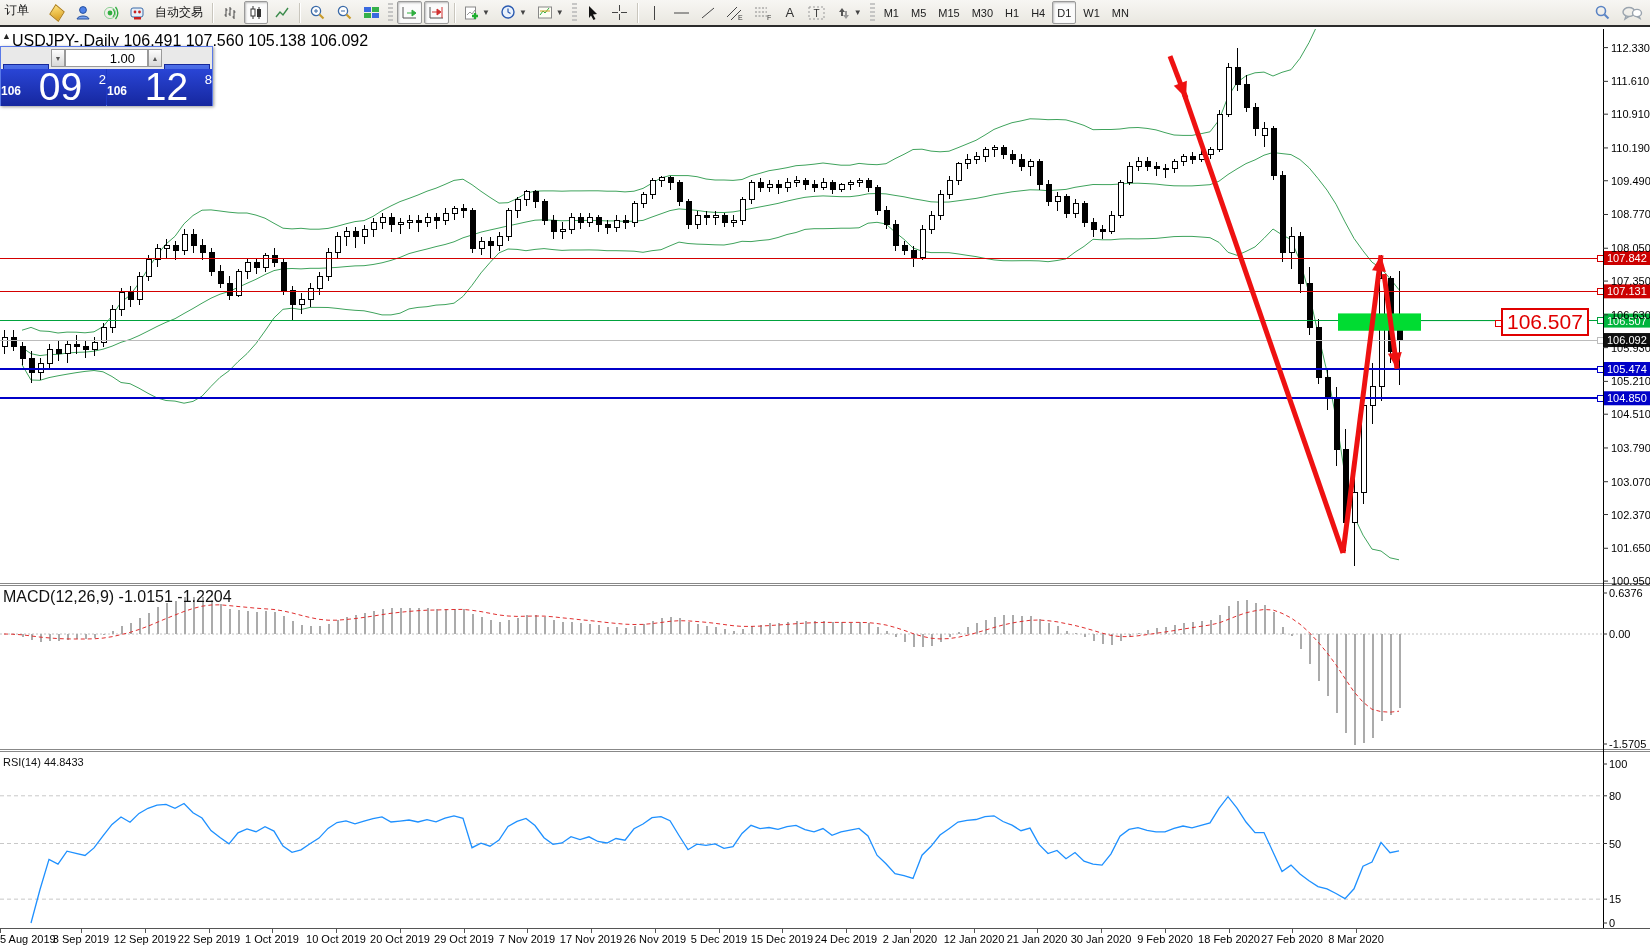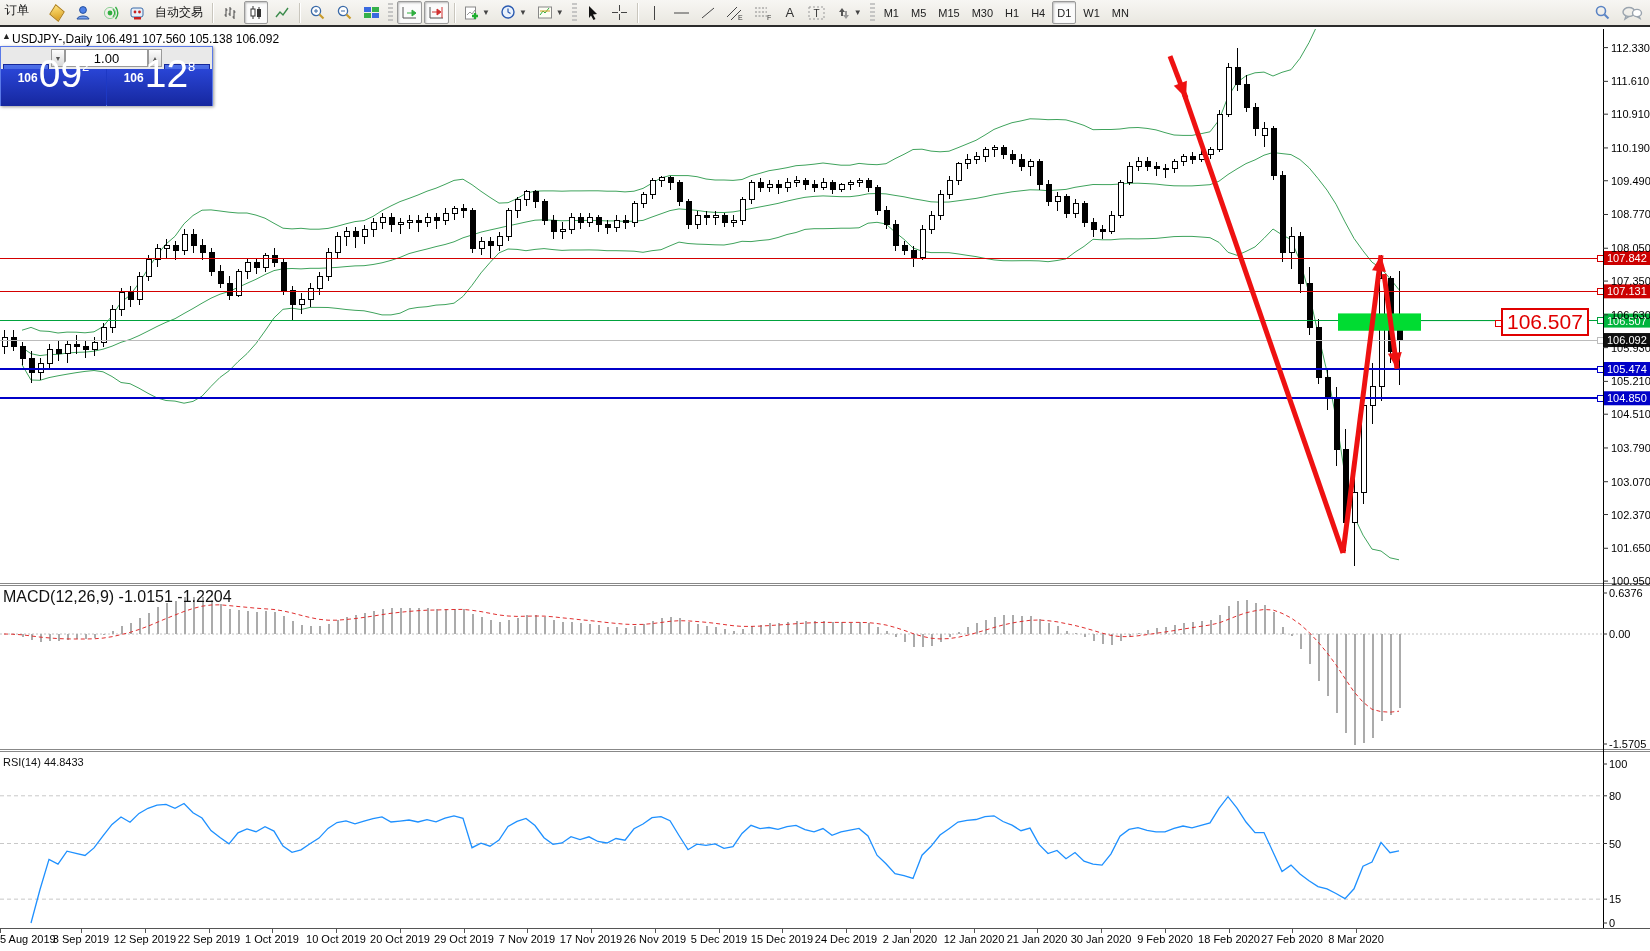--- a/index.html
+++ b/index.html
@@ -23,40 +23,40 @@
   .tf { font-size:11px; color:#222; padding:0 4px; }
   .cliptext { overflow:hidden; width:40px; display:inline-block; }
   .cliptext span { margin-left:-14px; font-size:12px; color:#111; display:inline-block; width:54px; }
   .gem { width:12px; height:12px; background:linear-gradient(135deg,#ffe27a,#d89d1e);
          border:1px solid #b07d10; transform:rotate(40deg) skew(8deg); display:inline-block; }
   .autolbl { font-size:12px; color:#111; margin-left:9px; }
   .toolbar-right { margin-left:auto; display:flex; align-items:center; }
 
   
   .ov { position:absolute; z-index:4; }
-  #symbol-line { left:12px; top:32px; font-size:12px; color:#000; }
+  #symbol-line { left:12px; top:32px; font-size:16px; color:#000; }
   #oneclick-arrow { left:2px; top:31px; font-size:9px; color:#222; }
 
   
   #trade-panel { left:0; top:46px; width:213px; height:60px; background:#1d38c4;
                  border:1px solid #5a79e8; box-shadow:1px 1px 3px rgba(0,0,0,.4); }
   .tp-row1 { position:absolute; left:0; top:0; width:211px; height:22px; background:#e9e9e9; }
   .tp-btn { position:absolute; top:1px; height:35px; color:#fff; font-weight:bold; font-size:12px;
             display:flex; align-items:center; justify-content:center;
             background:linear-gradient(#4d6fe8,#1f3dc0); border:1px solid #16289a; border-radius:0;margin-top:16px; }
   #sell-btn { left:2px; width:46px; }
   #buy-btn { left:163px; width:46px; }
   .spin { position:absolute; top:2px; width:14px; height:18px; background:linear-gradient(#fdfdfd,#d8d8d8);
           border:1px solid #9a9a9a; font-size:7px; color:#555; display:flex; align-items:center; justify-content:center; }
   #spin-dn { left:50px; } #spin-up { left:147px; }
   #vol-input { position:absolute; left:64px; top:2px; width:83px; height:18px; border:1px solid #9a9a9a;
-               font-size:13px; text-align:center; padding-right:0; font-family:"Liberation Sans",sans-serif; }
+               font-size:13px; text-align:right; padding-right:12px; font-family:"Liberation Sans",sans-serif; }
   .tp-price { position:absolute; top:22px; height:37px; width:105px; color:#fff;
               background:linear-gradient(#2945d6,#16279e); display:flex; align-items:flex-end;
-              justify-content:center; padding-bottom:18px; }
+              justify-content:space-between; padding-bottom:5px; }
   #bid-box { left:0; } #ask-box { left:106px; width:105px; }
   .p-small { font-size:12px; font-weight:bold; margin:0 1px 3px 0; }
   .p-big { font-size:39px; line-height:28px; font-weight:normal; }
   .p-sup { font-size:13px; margin-bottom:14px; }
 
   
   #macd-label { left:3px; top:588px; font-size:16px; color:#111; }
   #rsi-label  { left:3px; top:756px; font-size:11px; color:#111; }
 
   

